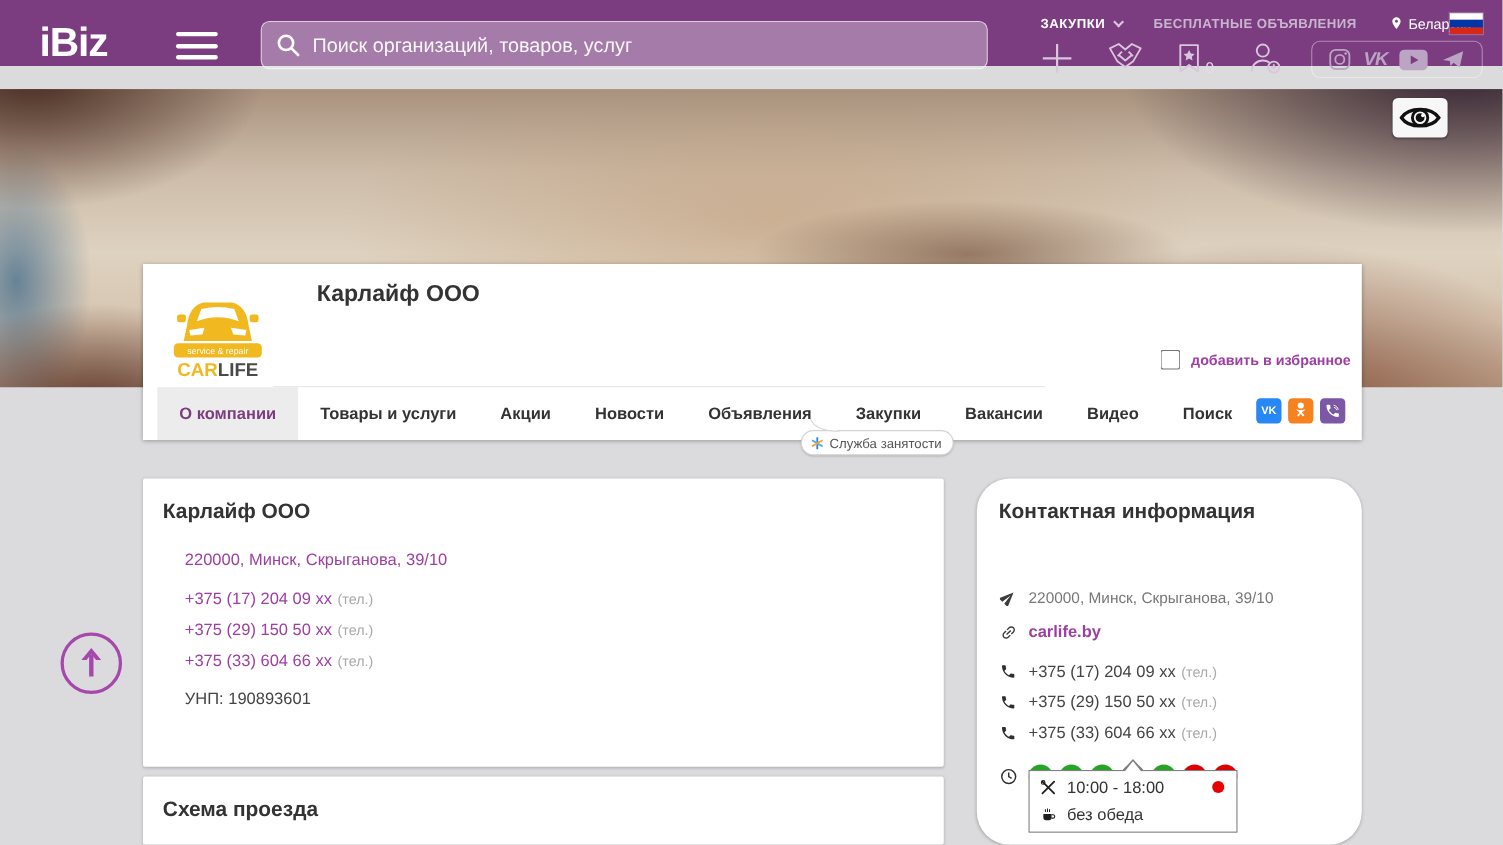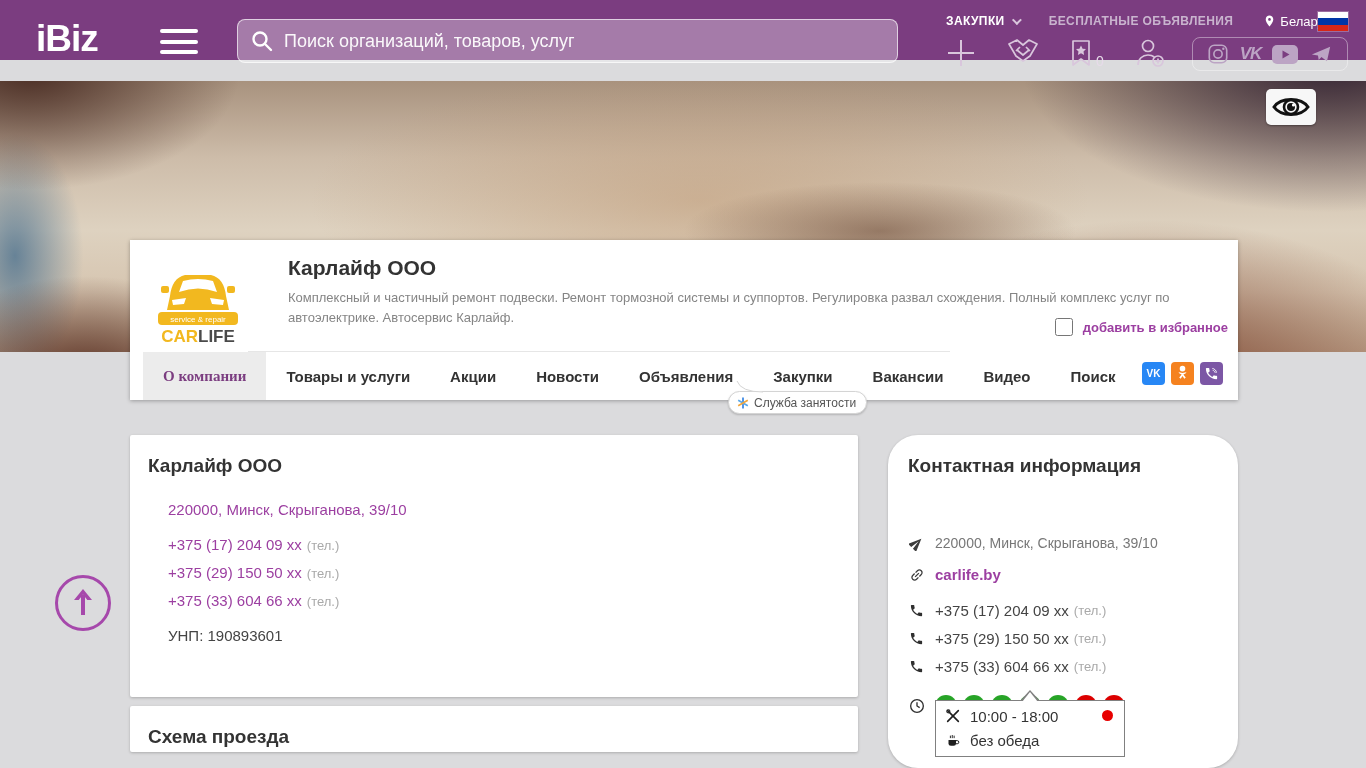--- a/index.html
+++ b/index.html
@@ -53,36 +53,36 @@
   .company-card { position:absolute; left:130px; top:240px; width:1108px; height:160px; background:#fff; z-index:2; box-shadow:0 1px 4px rgba(0,0,0,.3); }
   .clogo { position:absolute; left:18px; top:8px; width:100px; height:100px; background:#fff; }
   .cname { position:absolute; left:158px; top:16px; font-size:21px; font-weight:700; color:#333; }
   .cdesc { position:absolute; left:158px; top:48px; right:14px; font-size:13px; line-height:1.5; color:#858585; }
   .fav-row { position:absolute; right:10px; top:78px; display:flex; align-items:center; cursor:pointer; }
   .fav-row input { width:18px; height:18px; accent-color:#9c3fa1; cursor:pointer; }
   .fav-label { color:#9c3fa1; font-size:13px; font-weight:700; margin-left:10px; }
   .cdivider { position:absolute; left:118px; top:111px; width:702px; height:1px; background:#e6e6e6; }
   .tabs { position:absolute; left:13px; top:112px; height:48px; display:flex; align-items:stretch; }
   .tab { display:flex; align-items:center; padding:0 20px; font-size:15px; font-weight:600; color:#333; cursor:pointer; white-space:nowrap; }
-  .tab.active { background:#ececec; color:#7b3d80;font-family:Liberation Serif, serif; }
+  .tab.active { background:#ececec; color:#7b3d80; }
   .card-social { position:absolute; right:15px; top:122px; display:flex; gap:6px; }
   .card-social .cs { width:23px; height:23px; border-radius:4px; display:flex; align-items:center; justify-content:center; cursor:pointer; }
   .cs-vk { background:#2787f5; color:#fff; font-size:10px; font-weight:800; }
   .cs-ok { background:#f5821f; }
   .cs-vb { background:#7c57a5; }
 
   
   .vac-tip { position:absolute; left:728px; top:391px; height:23px; background:#fff; border:1px solid #d4d4d4; border-radius:12px; display:flex; align-items:center; padding:0 10px 0 8px; z-index:5; box-shadow:0 1px 2px rgba(0,0,0,.18); font-size:12px; color:#555; }
   .vac-tip svg { margin-right:5px; }
   .vac-tail { position:absolute; left:6px; top:-11px; }
 
   
   .card { position:absolute; background:#fff; box-shadow:0 1px 3px rgba(0,0,0,.22); border-radius:2px; z-index:1; }
   .about-card { left:130px; top:435px; width:728px; height:262px; }
-  .map-card { left:130px; top:706px; width:728px; height:46px; overflow:hidden; }
+  .map-card { left:130px; top:706px; width:728px; height:62px; overflow:hidden; }
   .contact-card { left:888px; top:435px; width:350px; height:333px;border-radius:30px; }
   .card h2 { position:absolute; left:18px; top:20px; font-size:19px; font-weight:700; color:#333; }
   .contact-card h2 { left:20px; }
 
   .arow { position:absolute; left:38px; font-size:15px; white-space:nowrap; }
   .plink { color:#9c3fa1; cursor:pointer; text-decoration:none; }
   .pnote { color:#a9a9a9; font-size:13px; margin-left:5px; }
   .unp { color:#444; }
 
   .crow { position:absolute; left:20px; display:flex; align-items:center; }
@@ -223,21 +223,20 @@
         <path d="M24 52 L38 50 L36 56 L25 57 Z" fill="#fff"></path>
         <path d="M76 52 L62 50 L64 56 L75 57 Z" fill="#fff"></path>
         <rect x="13" y="38" width="8" height="7" rx="2" fill="#f2b81f"></rect>
         <rect x="79" y="38" width="8" height="7" rx="2" fill="#f2b81f"></rect>
         <rect x="10" y="64" width="80" height="13" rx="4" fill="#f2b81f"></rect>
         <text x="50" y="73.5" text-anchor="middle" font-family="Liberation Sans, sans-serif" font-size="8" fill="#fff">service &amp; repair</text>
         <text x="50" y="94" text-anchor="middle" font-family="Liberation Sans, sans-serif" font-size="17" font-weight="bold"><tspan fill="#f2b81f">CAR</tspan><tspan fill="#4a4a4a">LIFE</tspan></text>
       </svg>
     </div>
     <h1 class="cname">Карлайф ООО</h1>
-    <p class="cdesc">Комплексный и частичный ремонт подвески. Ремонт тормозной системы и суппортов. Регулировка развал схождения. Полный комплекс услуг по автоэлектрике. Автосервис Карлайф.</p>
     <label class="fav-row">
       <input type="checkbox" style="">
       <span class="fav-label">добавить в избранное</span>
     </label>
     <div class="cdivider"></div>
 
     <nav class="tabs">
       <span class="tab active">О компании</span>
       <span class="tab">Товары и услуги</span>
       <span class="tab">Акции</span>

